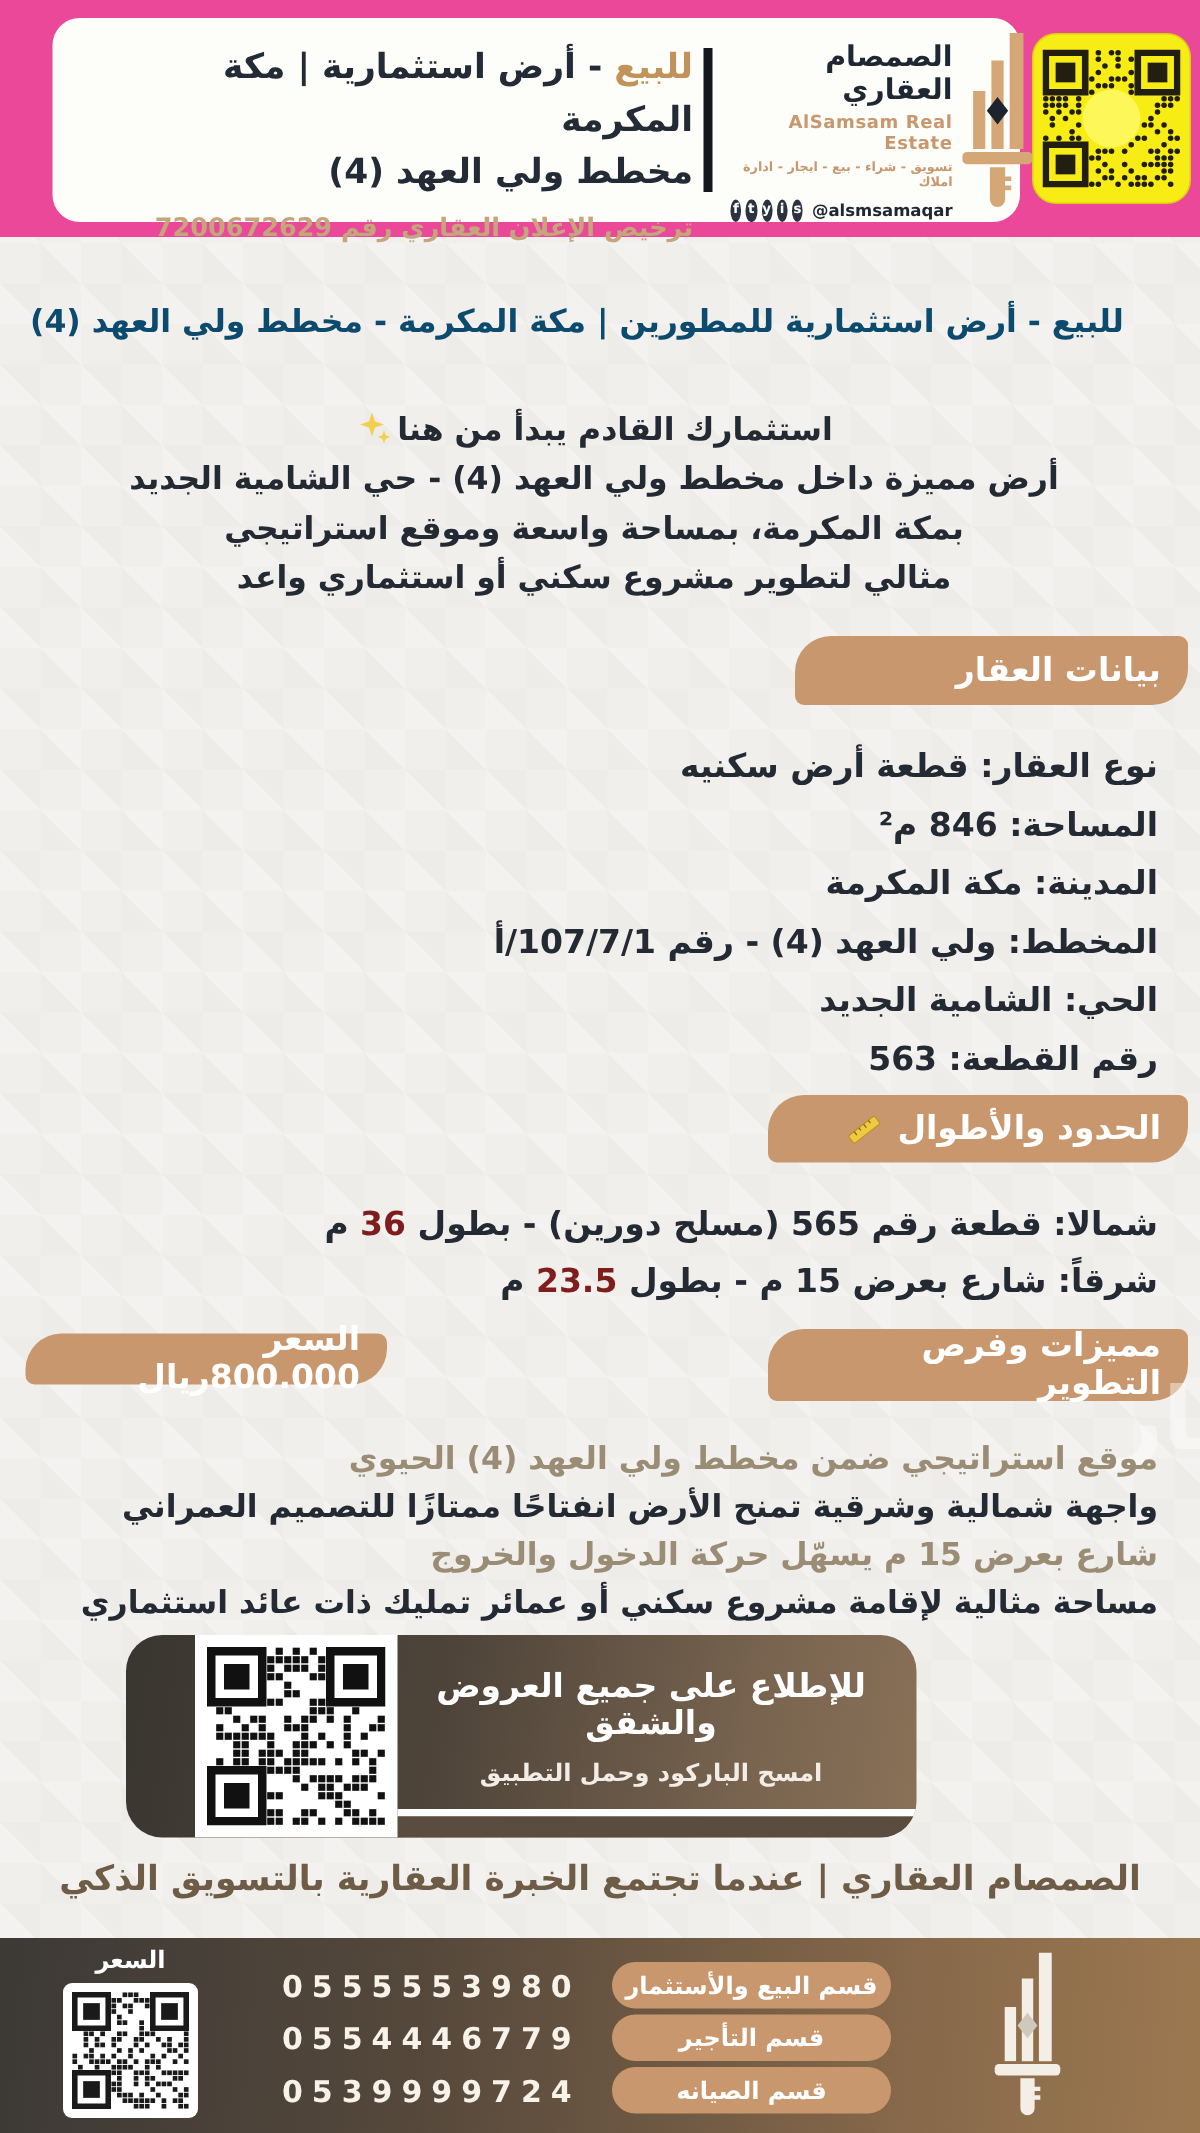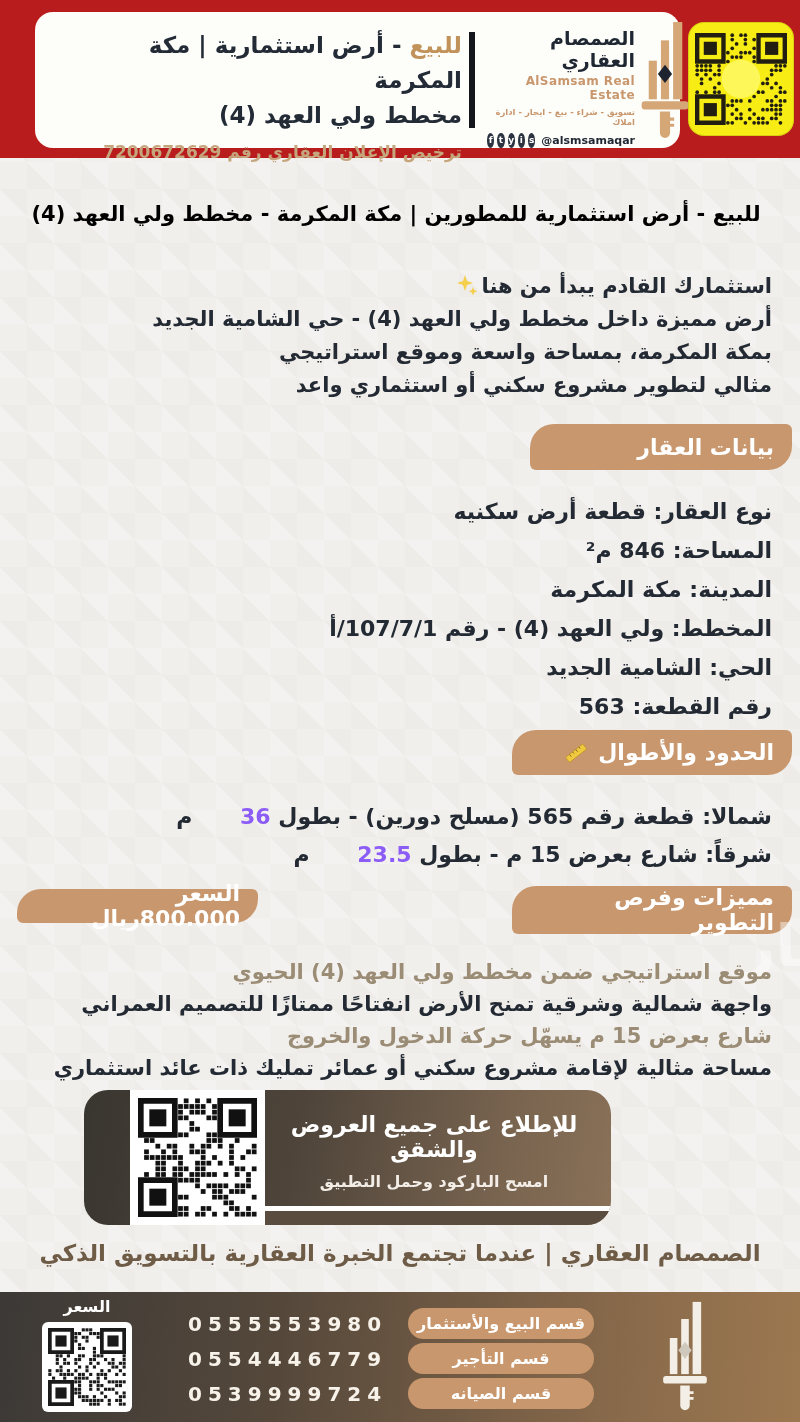--- a/index.html
+++ b/index.html
@@ -4,56 +4,56 @@
 <style>
   html,body{margin:0;padding:0;}
   .page{position:relative;width:800px;height:1422px;margin:0 auto;overflow:hidden;
         background:#f1efec;font-family:"DejaVu Sans",sans-serif;direction:rtl;}
   .page::before{content:"";position:absolute;inset:0;pointer-events:none;
         background-image:
           linear-gradient(45deg, rgba(255,255,255,.45) 25%, transparent 25%, transparent 75%, rgba(255,255,255,.45) 75%),
           linear-gradient(45deg, rgba(220,214,205,.25) 25%, transparent 25%, transparent 75%, rgba(220,214,205,.25) 75%);
         background-size:54px 54px;background-position:0 0,27px 27px;opacity:.5;}
   
-  .band{position:absolute;left:0;top:0;width:800px;height:158px;background:#b91c1c;}
+  .band{position:absolute;left:0;top:0;width:800px;height:158px;background:#ec4899;}
   .card{position:absolute;left:35px;top:12px;width:645px;height:136px;background:#fdfdfa;border-radius:18px;}
   .card-title{position:absolute;left:45px;top:16px;width:382px;text-align:right;}
   .card-title .t{font-size:23px;font-weight:800;color:#232b36;line-height:35px;}
   .gold{color:#c19259;}
   .license{margin-top:9px;font-size:17px;font-weight:600;color:#c5a57c;}
   .vdivider{position:absolute;left:434px;top:20px;width:6px;height:96px;background:#14171c;}
   .brand{position:absolute;left:452px;top:15px;width:148px;text-align:right;}
   .brand-ar{font-size:19px;font-weight:800;color:#1f2733;}
   .brand-en{font-size:12px;font-weight:700;color:#c9976d;letter-spacing:.4px;margin-top:3px;}
   .brand-svc{font-size:8.5px;font-weight:600;color:#c9976d;margin-top:5px;}
   .social{display:flex;direction:ltr;align-items:center;gap:3px;margin-top:6px;justify-content:flex-start;}
   .sicon{width:15px;height:15px;border-radius:50%;background:#2b3240;color:#fff;font-size:9px;font-weight:700;
          display:flex;align-items:center;justify-content:center;line-height:1;}
   .handle{font-size:11px;font-weight:800;color:#1f2733;margin-left:3px;direction:ltr;}
   .sword{position:absolute;}
   .sword-hdr{left:598px;top:8px;width:64px;height:122px;}
   .snapcode{position:absolute;left:688px;top:22px;width:106px;height:114px;background:#f7ec13;border-radius:16px;
             box-shadow:inset 0 0 0 1px rgba(0,0,0,.12);display:flex;align-items:center;justify-content:center;}
   .snapcode svg{width:92px;height:92px;}
   
-  .headline{position:absolute;right:28px;left:20px;top:202px;text-align:center;font-size:21px;font-weight:800;color:#000000;}
-  .intro{position:absolute;right:28px;left:20px;top:270px;text-align:right;font-size:21px;font-weight:800;
+  .headline{position:absolute;right:28px;left:20px;top:202px;text-align:left;font-size:21px;font-weight:800;color:#0c4a6e;}
+  .intro{position:absolute;right:28px;left:20px;top:270px;text-align:center;font-size:21px;font-weight:800;
          color:#232a33;line-height:33px;}
   .sparkle{display:inline-block;vertical-align:-5px;margin-right:4px;}
   .secbox{position:absolute;background:#c9976d;border-radius:24px 6px 24px 6px;color:#fff;font-weight:800;font-size:22px;
           display:flex;align-items:center;justify-content:flex-start;padding:0 18px;box-sizing:border-box;gap:10px;}
   .sec-prop{left:530px;top:424px;width:262px;height:46px;}
   .sec-borders{left:512px;top:730px;width:280px;height:45px;}
   .sec-feat{left:512px;top:886px;width:280px;height:48px;}
   .pricebox{left:17px;top:889px;width:241px;height:34px;justify-content:center;font-size:22px;}
   .prop-rows{position:absolute;right:28px;left:20px;top:492px;text-align:right;font-size:22px;font-weight:800;
              color:#232a33;line-height:39px;}
   .borders-txt{position:absolute;right:28px;left:20px;top:798px;text-align:right;font-size:22px;font-weight:800;
                color:#232a33;line-height:38px;}
-  .val{color:#8b5cf6;margin-left:40px;}
+  .val{color:#7f1d1d;}
   .features{position:absolute;right:28px;left:14px;top:956px;text-align:right;font-size:21px;font-weight:800;line-height:32px;}
   .features div:nth-child(odd){color:#9b8c75;}
   .features div:nth-child(even){color:#232a33;}
   .watermark{position:absolute;left:742px;top:912px;font-size:58px;font-weight:800;color:#ffffff;opacity:.45;}
   
   .banner{position:absolute;left:84px;top:1090px;width:527px;height:135px;border-radius:24px;overflow:hidden;
           background:linear-gradient(100deg,#393630 0%,#4e443a 40%,#7a6550 80%,#8a7158 100%);}
   .bstrip{position:absolute;left:46px;top:0;width:135px;height:135px;background:#fff;}
   .bstrip svg{position:absolute;left:8px;top:8px;width:119px;height:119px;}
   .bline{position:absolute;left:181px;right:0;top:116px;height:5px;background:#fff;}

